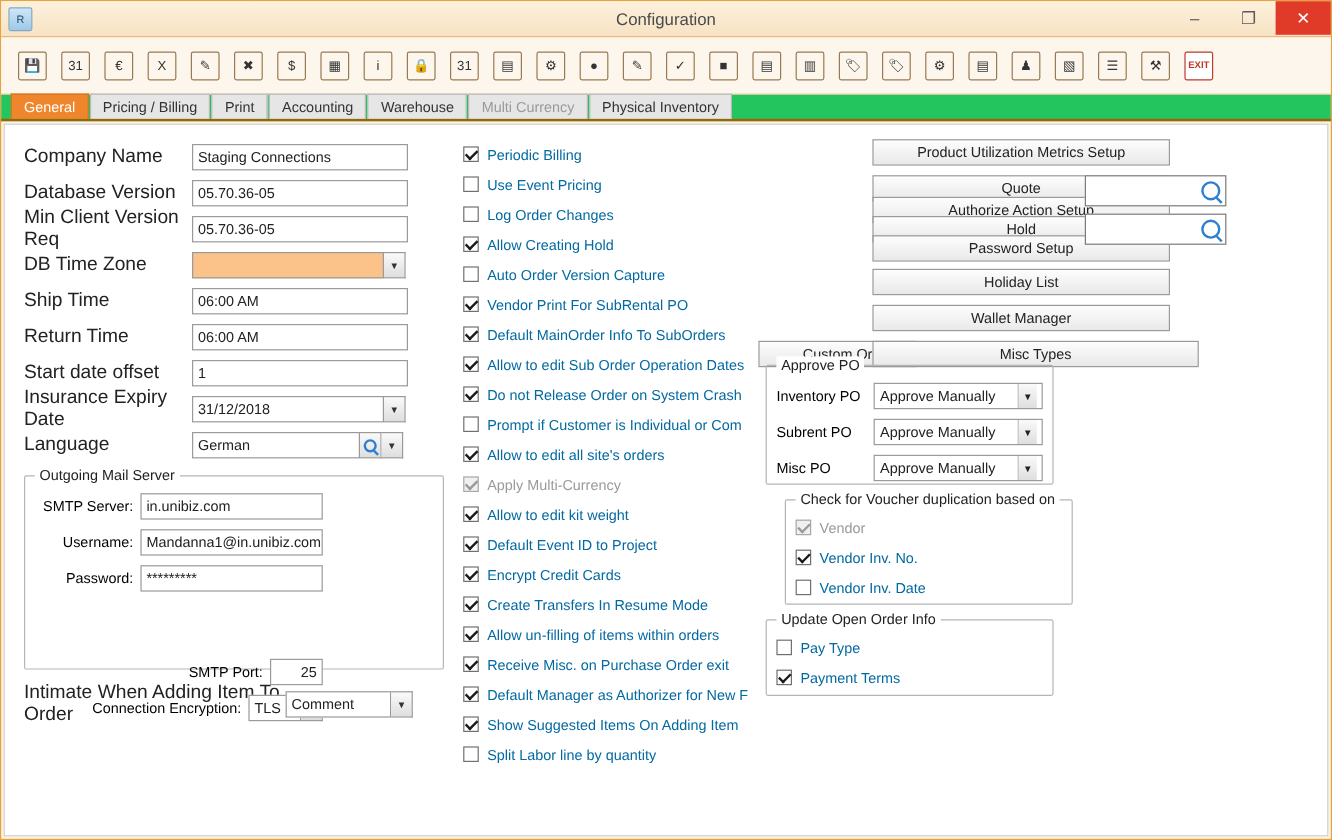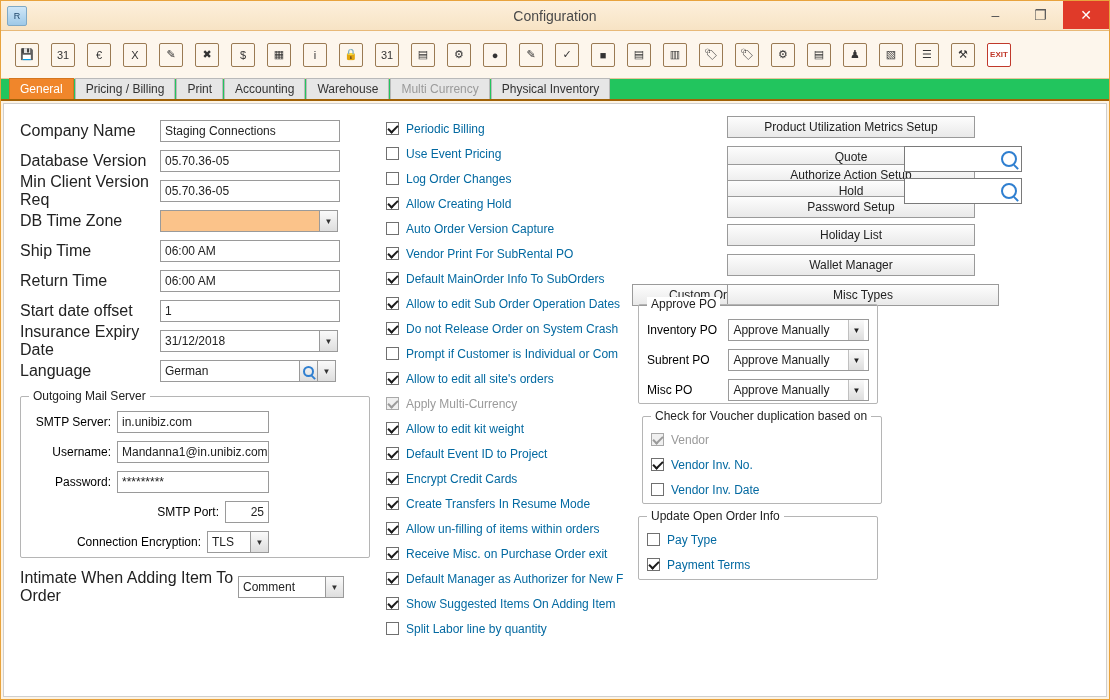--- a/index.html
+++ b/index.html
@@ -374,21 +374,21 @@
               <div class="combo">
                 <div class="inp" style="width: 152px;">Mandanna1@in.unibiz.com</div>
               </div>
             </div>
             <div class="field-row" style="justify-content: flex-end; padding-right: 92px;">
               <div style="flex: 1 1 0%; text-align: right; padding-right: 6px;">Password:</div>
               <div class="combo">
                 <div class="inp" style="width: 152px;">*********</div>
               </div>
             </div>
-            <div class="field-row" style="justify-content: space-between; padding-right: 92px;">
+            <div class="field-row" style="justify-content: space-between; padding-right: 92px; margin-top: 48px;">
               <div style="flex: 1 1 0%; text-align: right; padding-right: 6px;">SMTP Port:</div>
               <div class="combo">
                 <div class="inp" style="width: 44px; justify-content: flex-end;">25</div>
               </div>
             </div>
             <div class="field-row" style="justify-content: flex-end; padding-right: 92px;">
               <div style="flex: 1 1 0%; text-align: right; padding-right: 6px;">Connection Encryption:</div>
               <div class="combo">
                 <div class="inp" style="width: 44px;">TLS</div>
                 <div class="arrow">▼</div>
@@ -553,21 +553,21 @@
             <div class="row-g">
               <div class="lbl">Misc PO</div>
               <div class="sel" style="width: 148px;">
                 <span>Approve Manually</span>
                 <span class="arrow">▼</span>
               </div>
             </div>
           </div>
       </div>
 
-      <div class="fs" style="margin-left:10px; width:240px; height:88px; margin-top:12px;">
+      <div class="fs" style="margin-left:22px; width:240px; height:88px; margin-top:12px;">
         <div class="fs-title">Check for Voucher duplication based on</div>
         <div id="voucher-rows">
             <div class="chk-row">
               <div class="cb checked dim"></div>
               <div class="chk-label dim">Vendor</div>
             </div>
             <div class="chk-row">
               <div class="cb checked"></div>
               <div class="chk-label">Vendor Inv. No.</div>
             </div>

